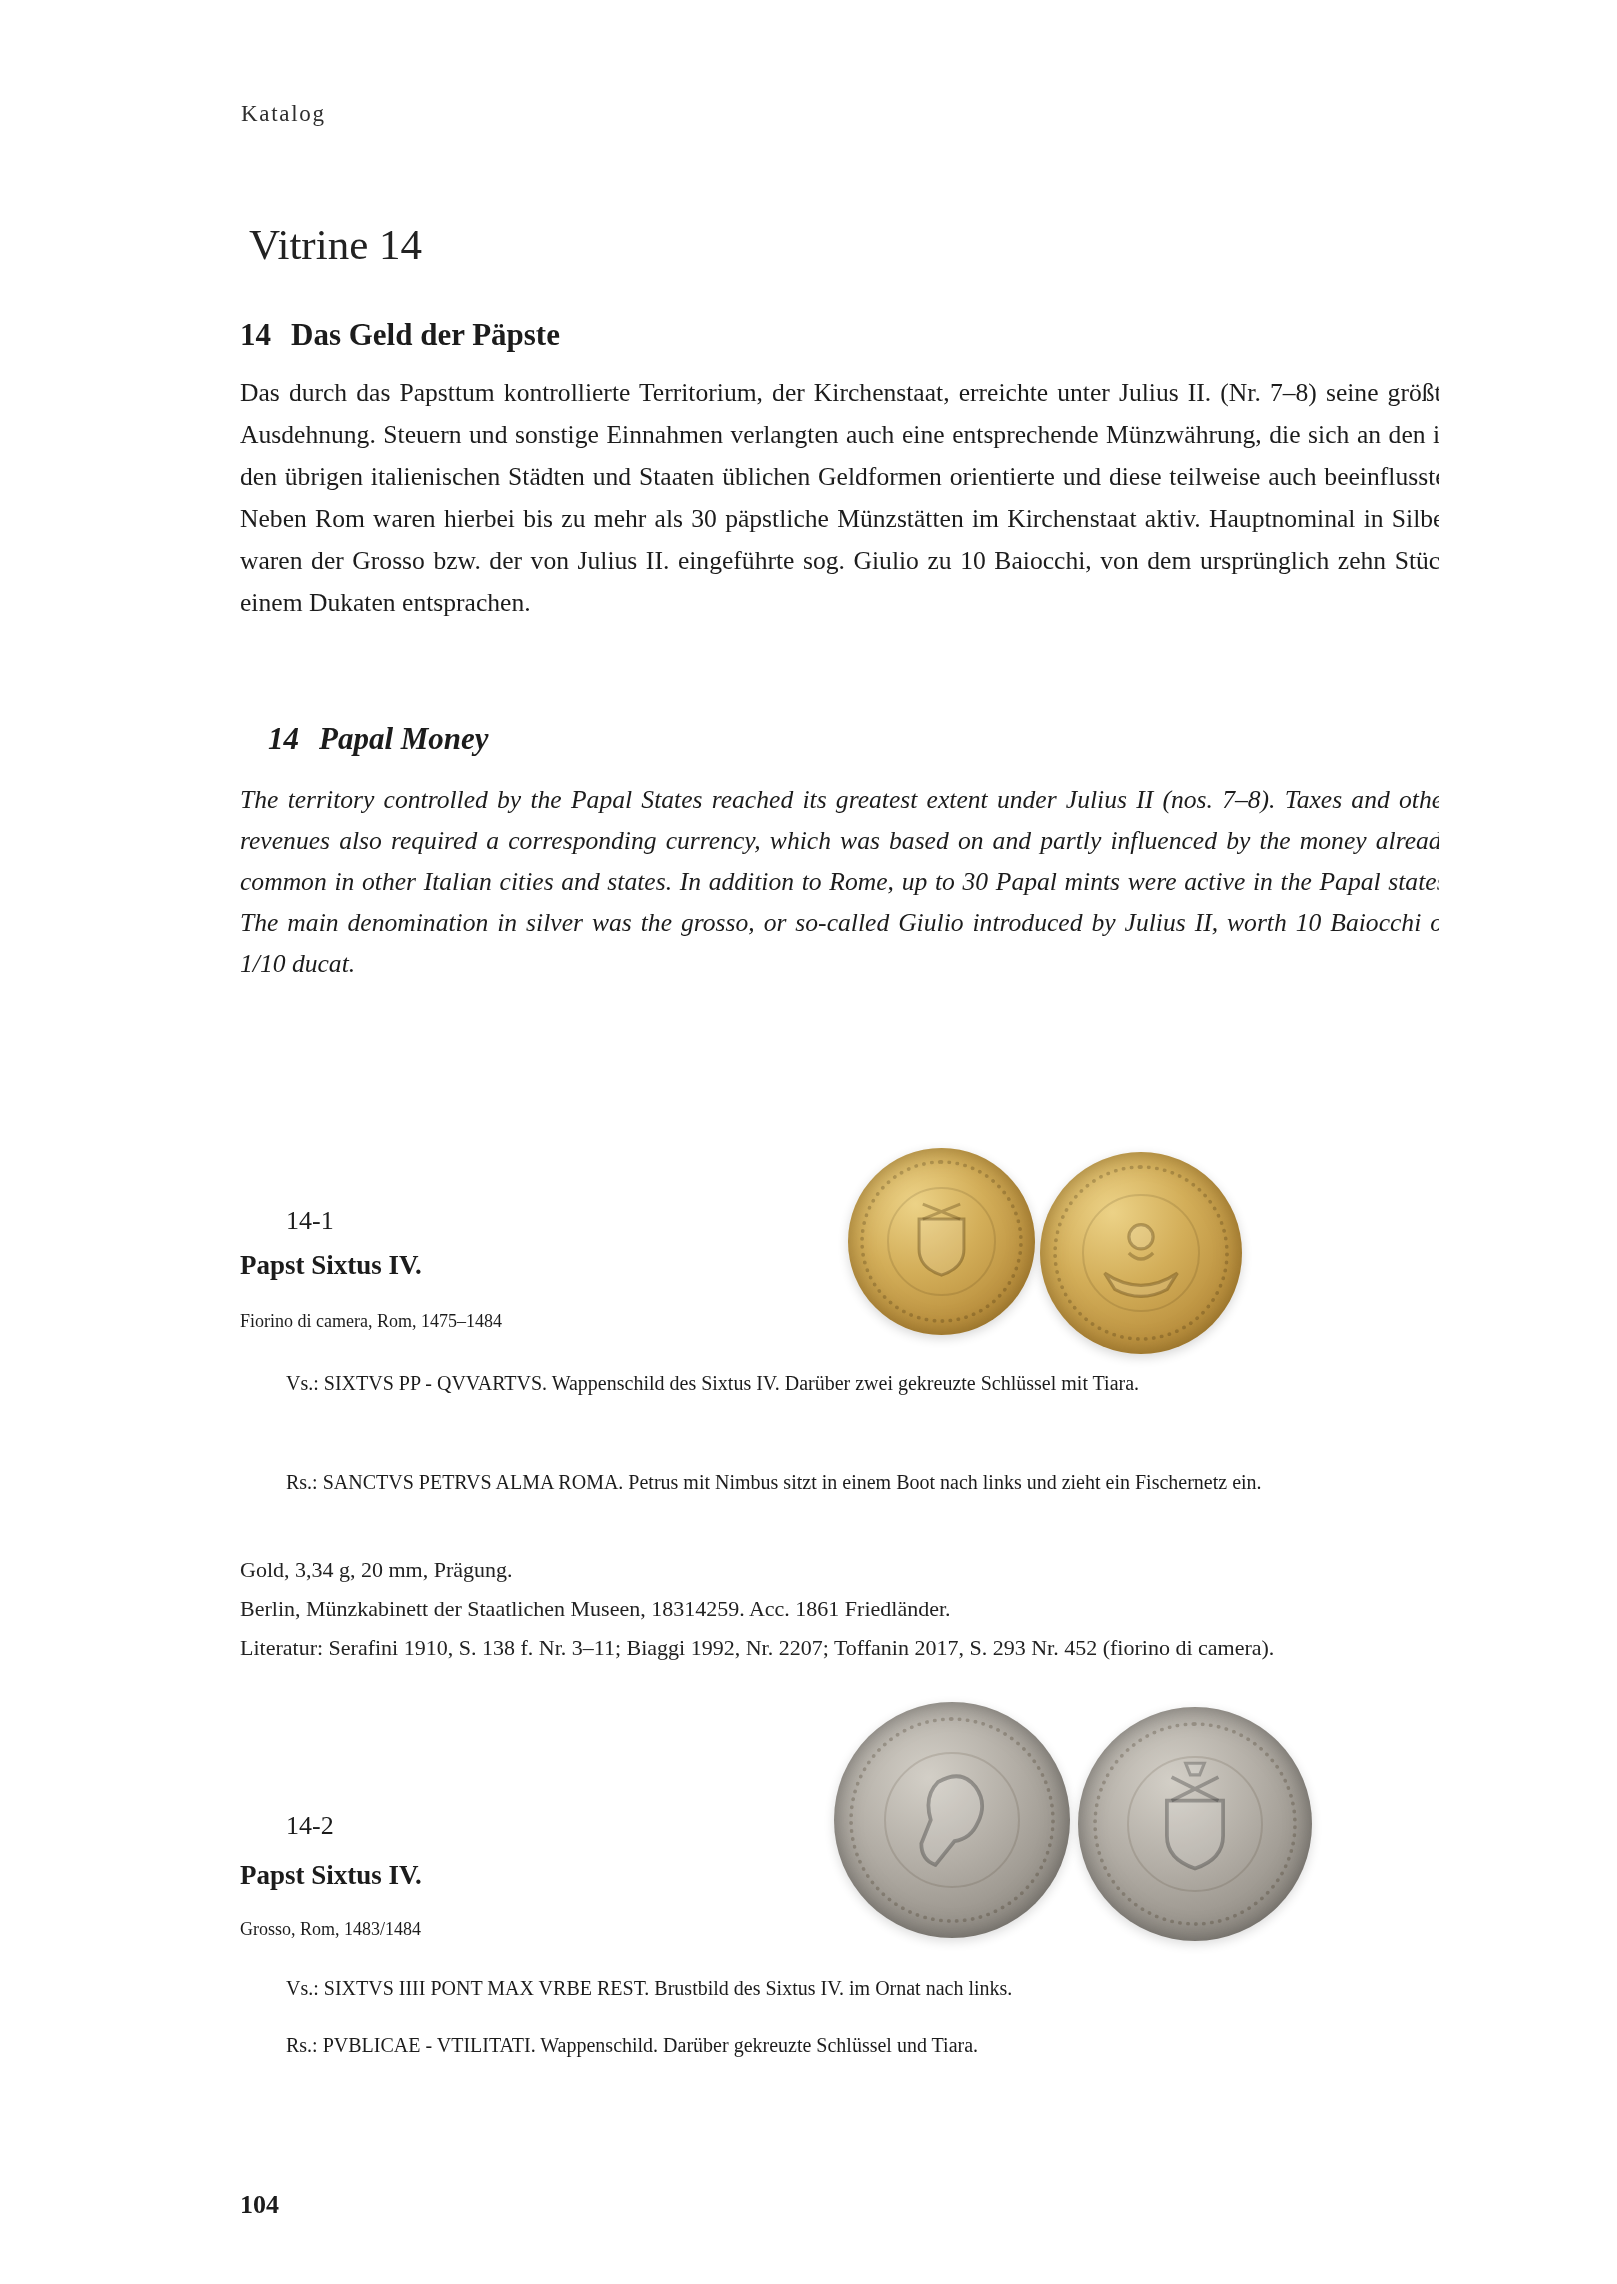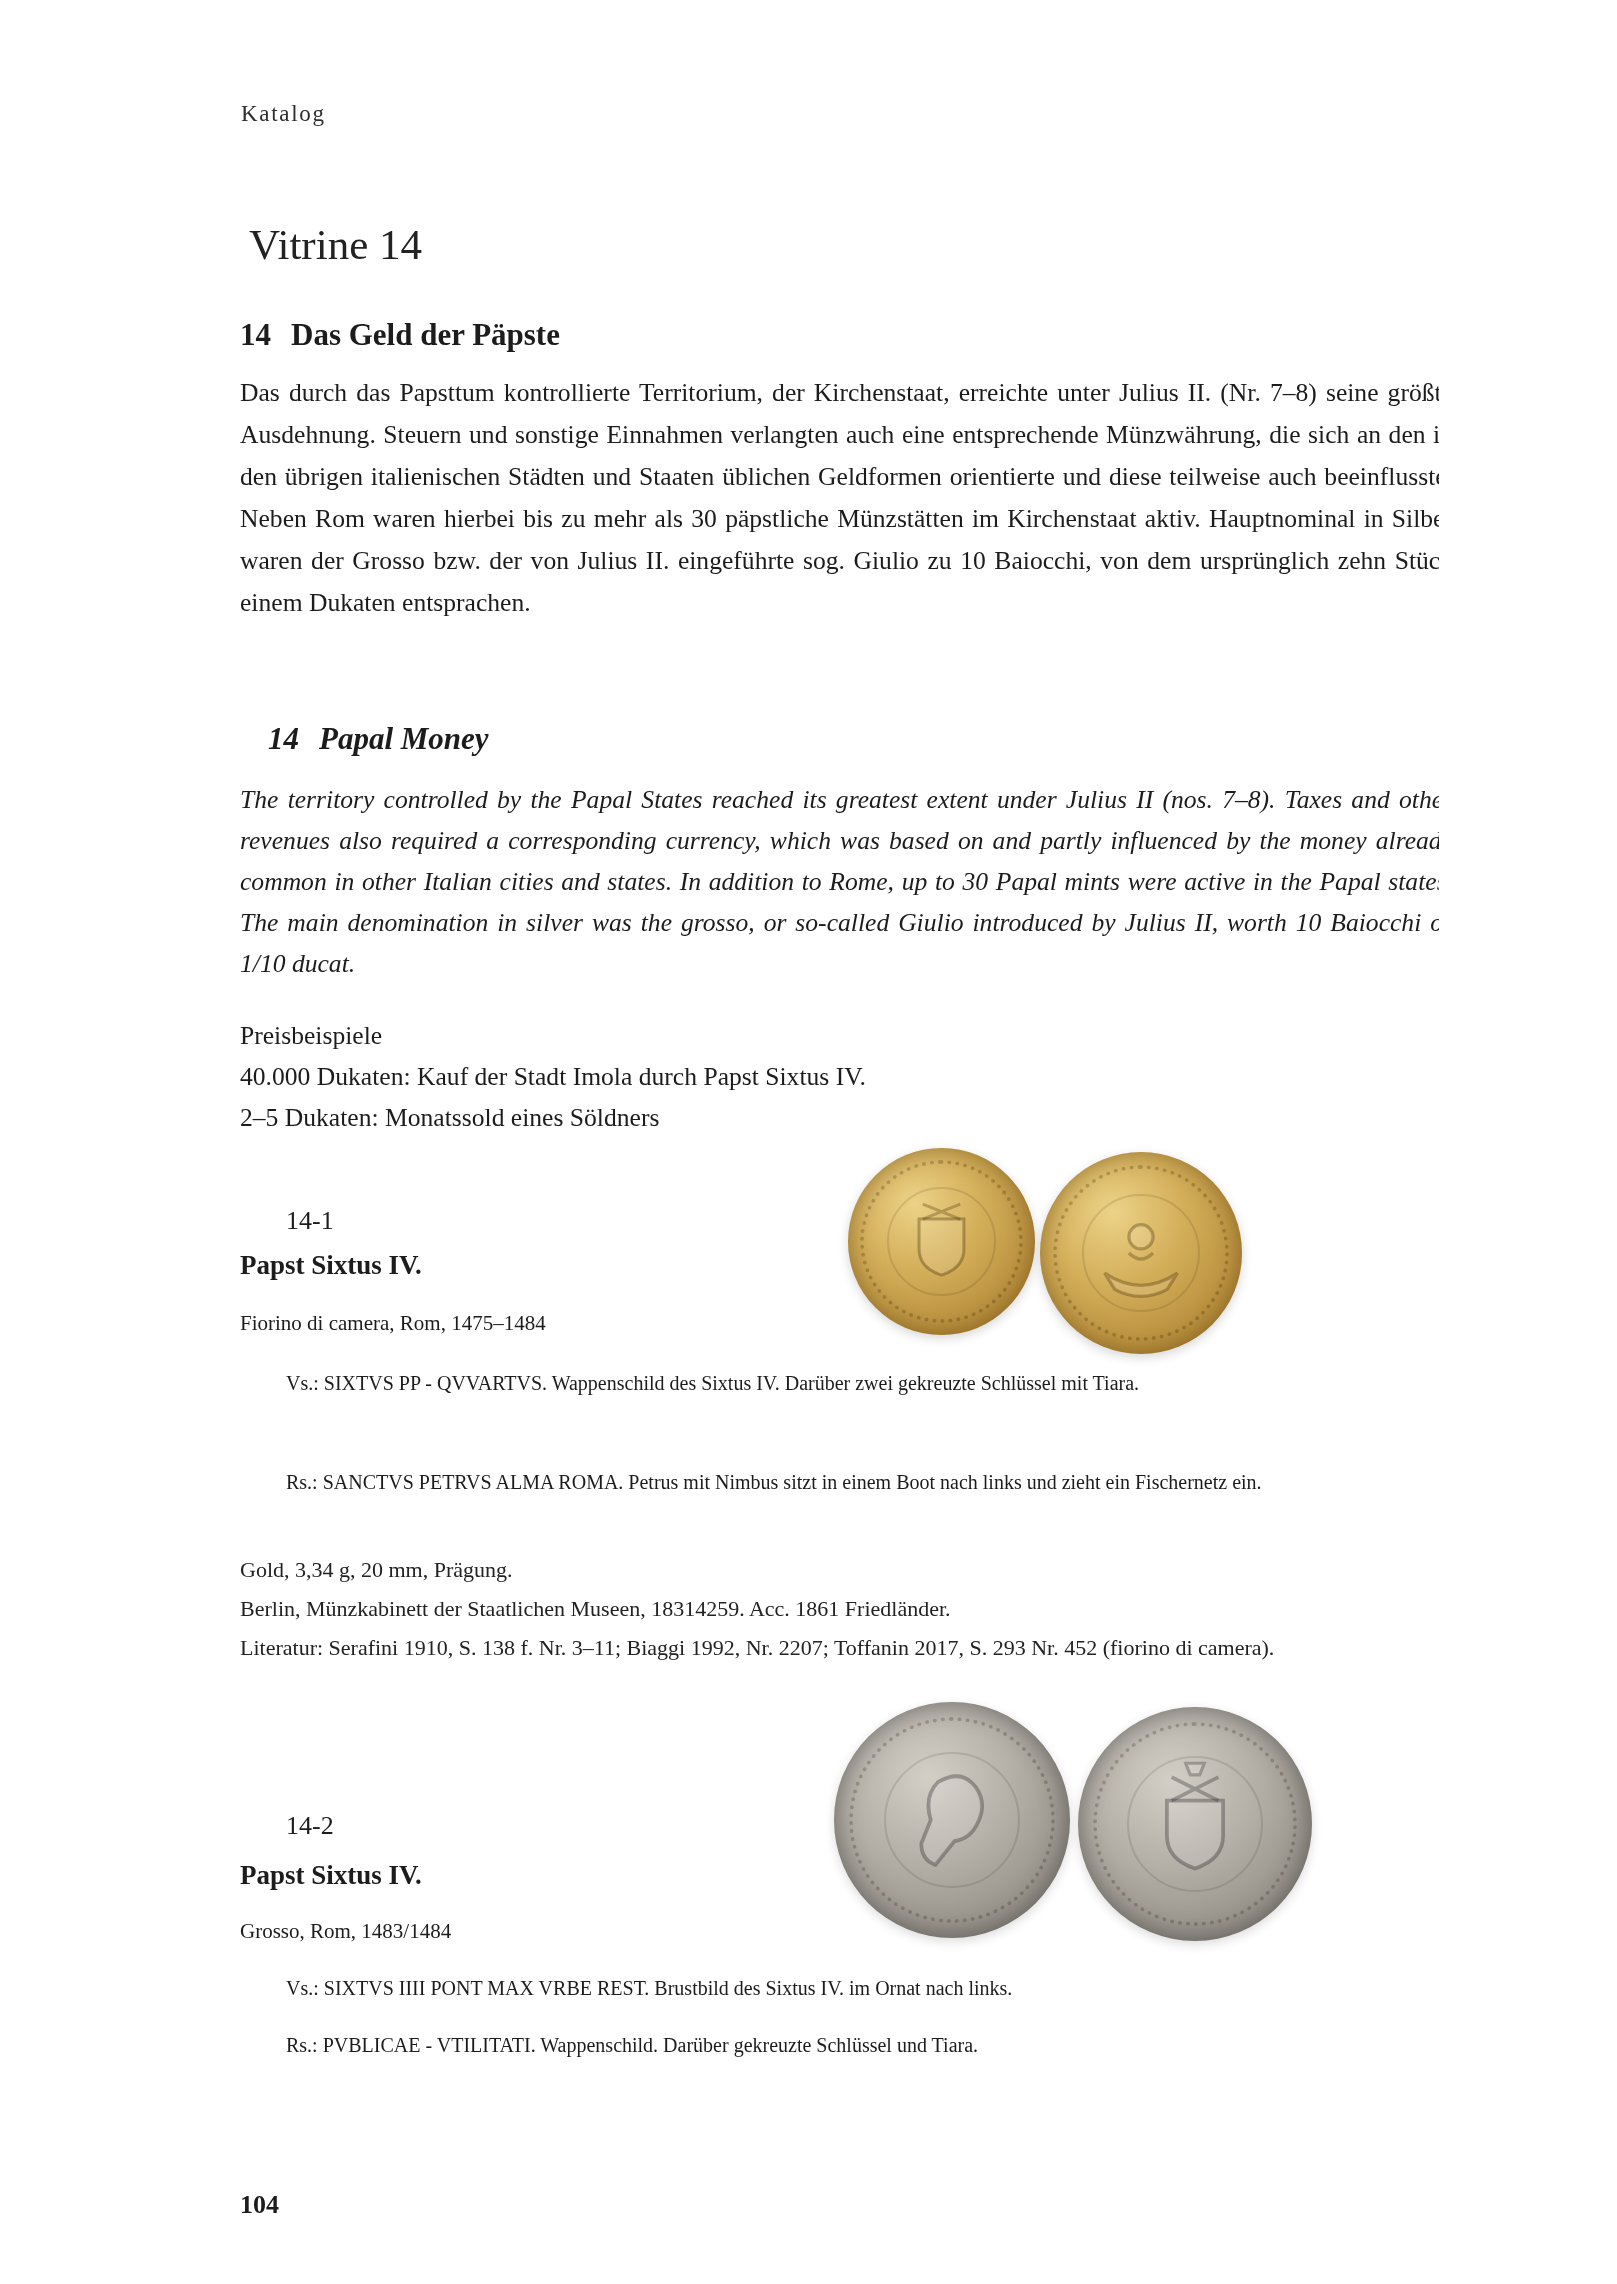--- a/index.html
+++ b/index.html
@@ -47,21 +47,21 @@
   .entry-number {
     position: absolute; left: 286px;
     font-size: 26px;
   }
   .entry-title {
     position: absolute; left: 240px;
     font-size: 27px; font-weight: 700;
   }
   .entry-subtitle {
     position: absolute; left: 240px;
-    font-size: 21px;
+    font-size: 18px;
   }
   .desc {
     position: absolute; left: 286px; width: 1169px;
     font-size: 20px; line-height: 42px; margin: 0; text-align: justify;
   }
   .small-print {
     position: absolute; left: 240px; width: 1219px;
     font-size: 22px; line-height: 39px; color: #222;
   }
 
@@ -126,25 +126,20 @@
   <h2 class="section-heading heading-de">
     <span class="sec-num">14</span><span>Das Geld der Päpste</span>
   </h2>
   <p class="body-par body-de">Das durch das Papsttum kontrollierte Territorium, der Kirchenstaat, erreichte unter Julius II. (Nr. 7–8) seine größte Ausdehnung. Steuern und sonstige Einnahmen verlangten auch eine entsprechende Münzwährung, die sich an den in den übrigen italienischen Städten und Staaten üblichen Geldformen orientierte und diese teilweise auch beeinflusste. Neben Rom waren hierbei bis zu mehr als 30 päpstliche Münzstätten im Kirchenstaat aktiv. Hauptnominal in Silber waren der Grosso bzw. der von Julius II. eingeführte sog. Giulio zu 10 Baiocchi, von dem ursprünglich zehn Stück einem Dukaten entsprachen.</p>
 
   <h2 class="section-heading en heading-en">
     <span class="sec-num">14</span><span>Papal Money</span>
   </h2>
   <p class="body-par body-en">The territory controlled by the Papal States reached its greatest extent under Julius II (nos. 7–8). Taxes and other revenues also required a corresponding currency, which was based on and partly influenced by the money already common in other Italian cities and states. In addition to Rome, up to 30 Papal mints were active in the Papal states. The main denomination in silver was the grosso, or so-called Giulio introduced by Julius II, worth 10 Baiocchi or 1/10 ducat.</p>
 
-  <div class="prices">
-    <div>Preisbeispiele</div>
-    <div>40.000 Dukaten: Kauf der Stadt Imola durch Papst Sixtus IV.</div>
-    <div>2–5 Dukaten: Monatssold eines Söldners</div>
-  </div>
 
   <div class="coin gold coin-1a">
     <svg viewBox="0 0 100 100">
       <path d="M38 38 h24 v16 q0 10 -12 14 q-12 -4 -12 -14 z" fill="rgba(255,250,230,0.15)" stroke="rgba(70,45,5,0.35)" stroke-width="1.6"></path>
       <path d="M40 30 L60 38 M60 30 L40 38" stroke="rgba(70,45,5,0.3)" stroke-width="1.6" fill="none"></path>
     </svg>
   </div>
   <div class="coin gold coin-1b">
     <svg viewBox="0 0 100 100">
       <path d="M32 60 q18 12 36 0 l-5 8 q-13 7 -26 0 z" fill="rgba(255,250,230,0.14)" stroke="rgba(70,45,5,0.33)" stroke-width="1.6"></path>

